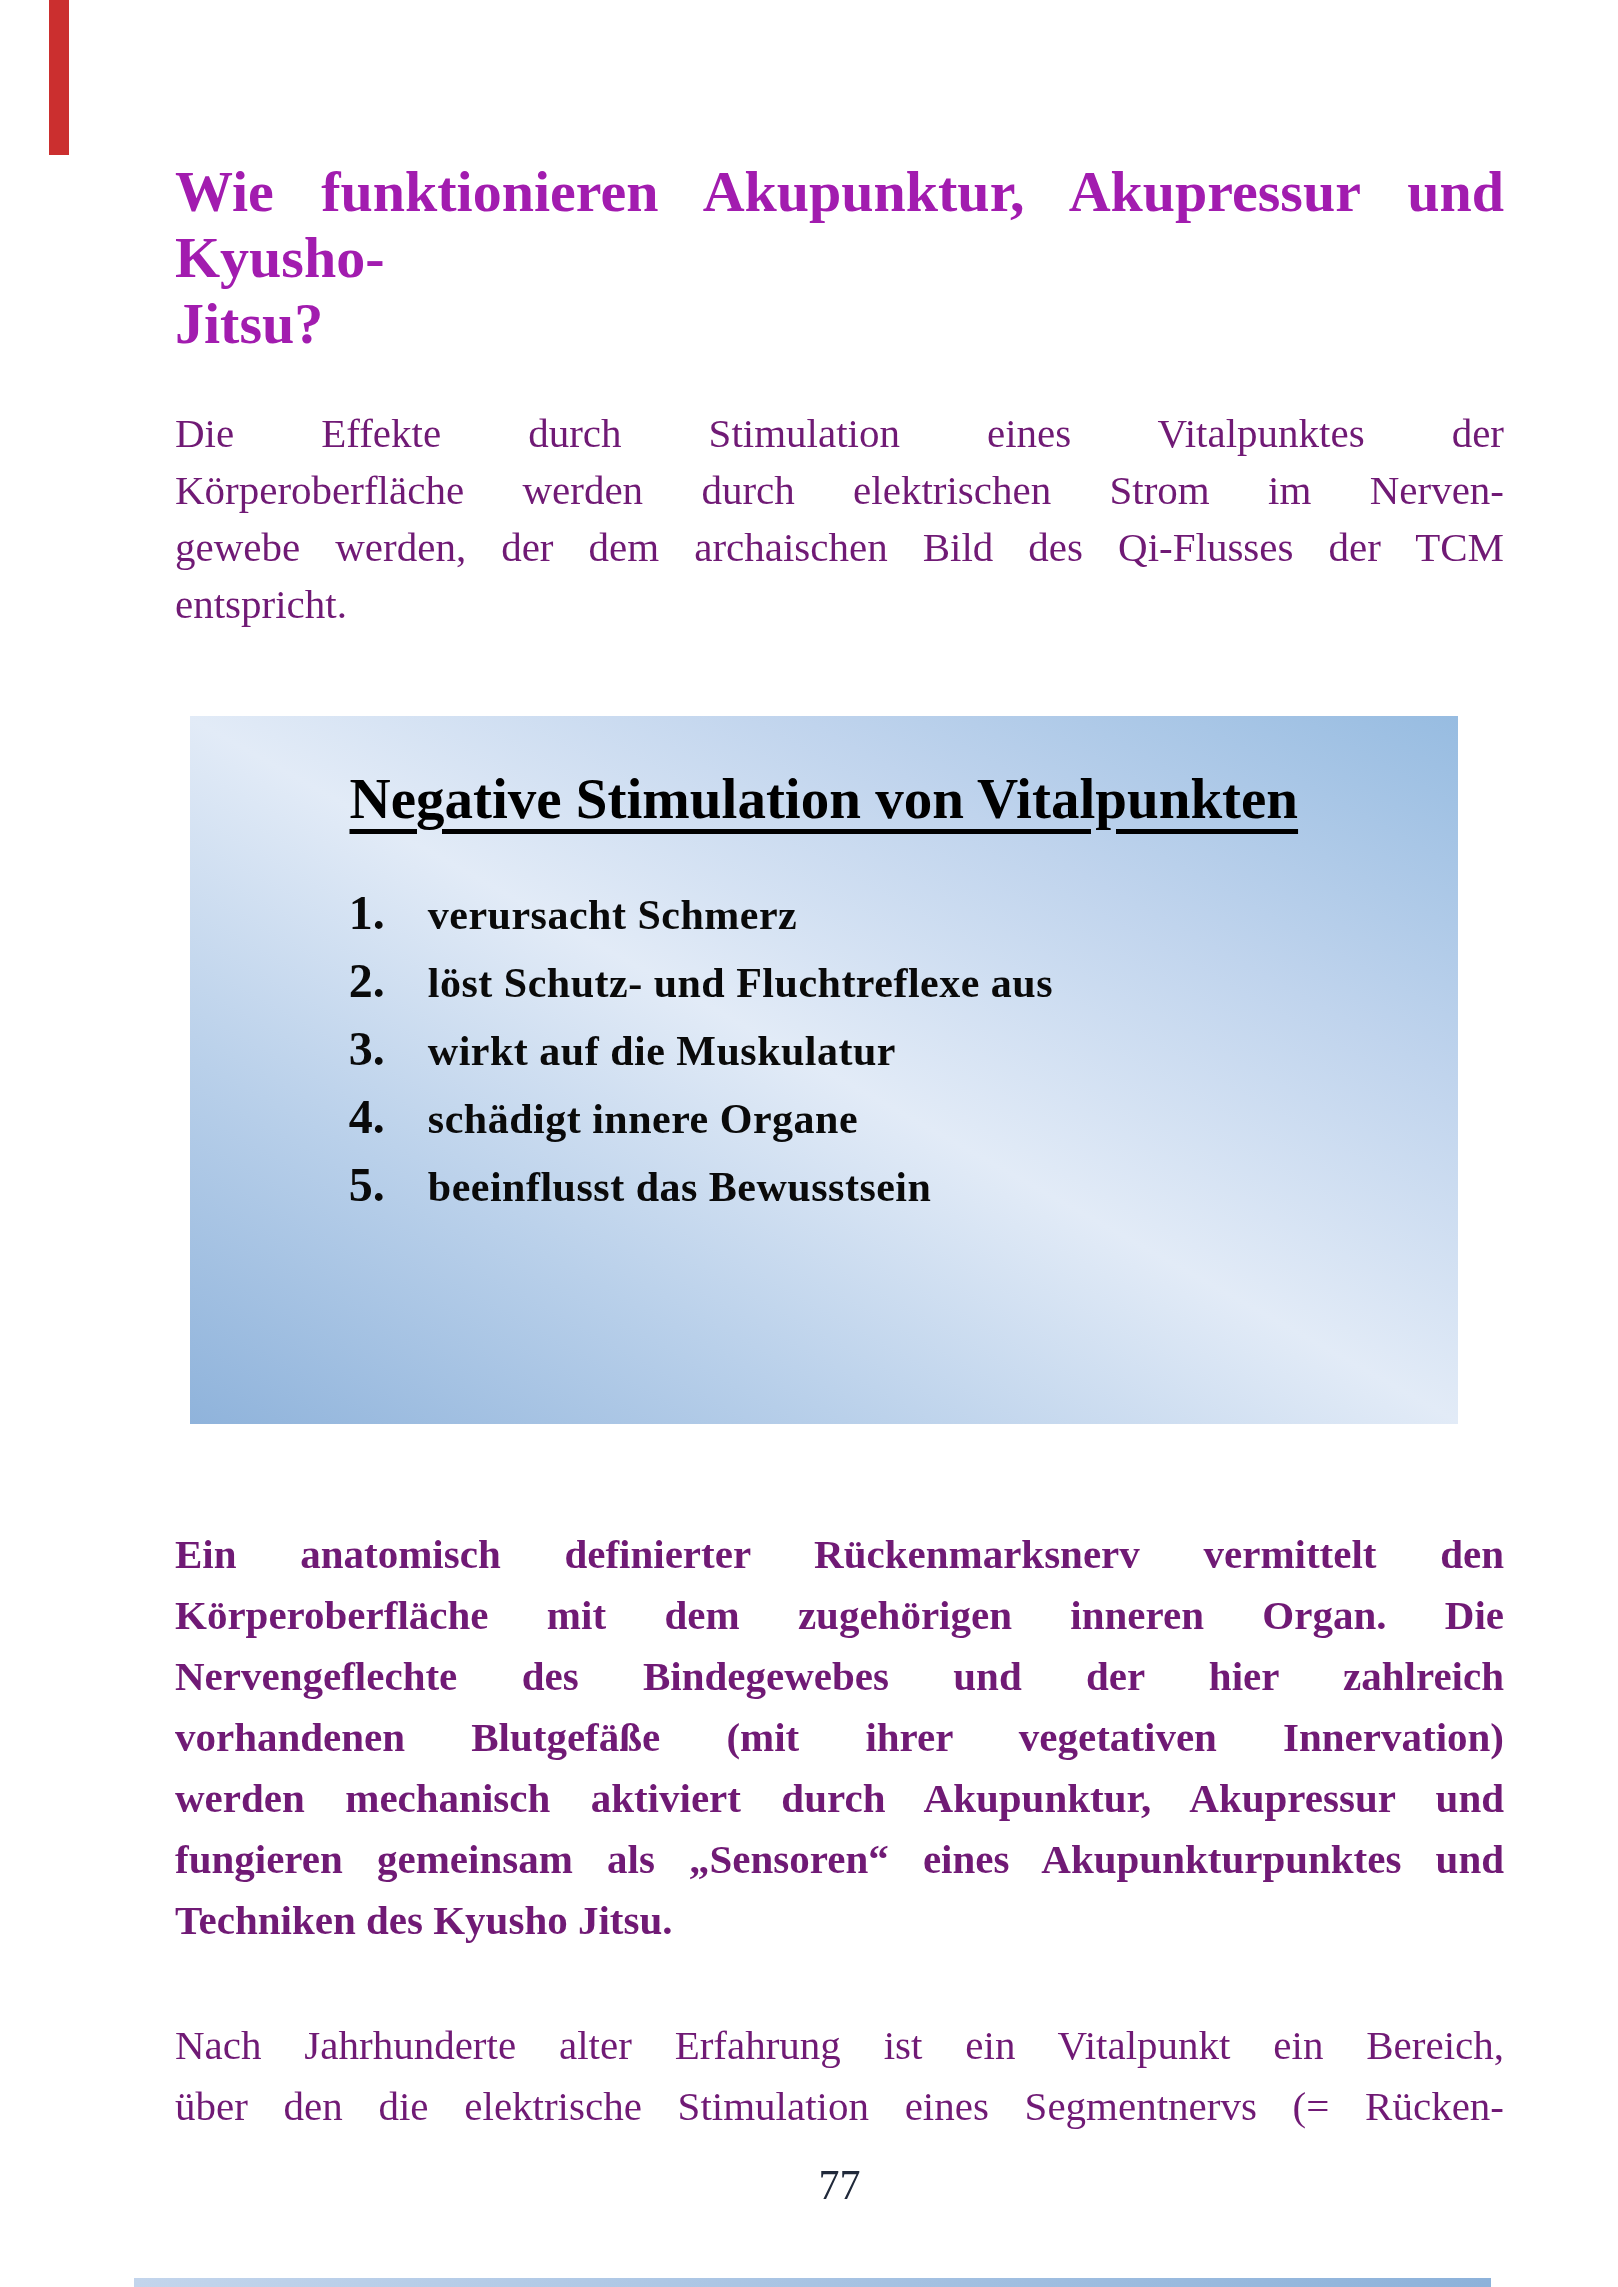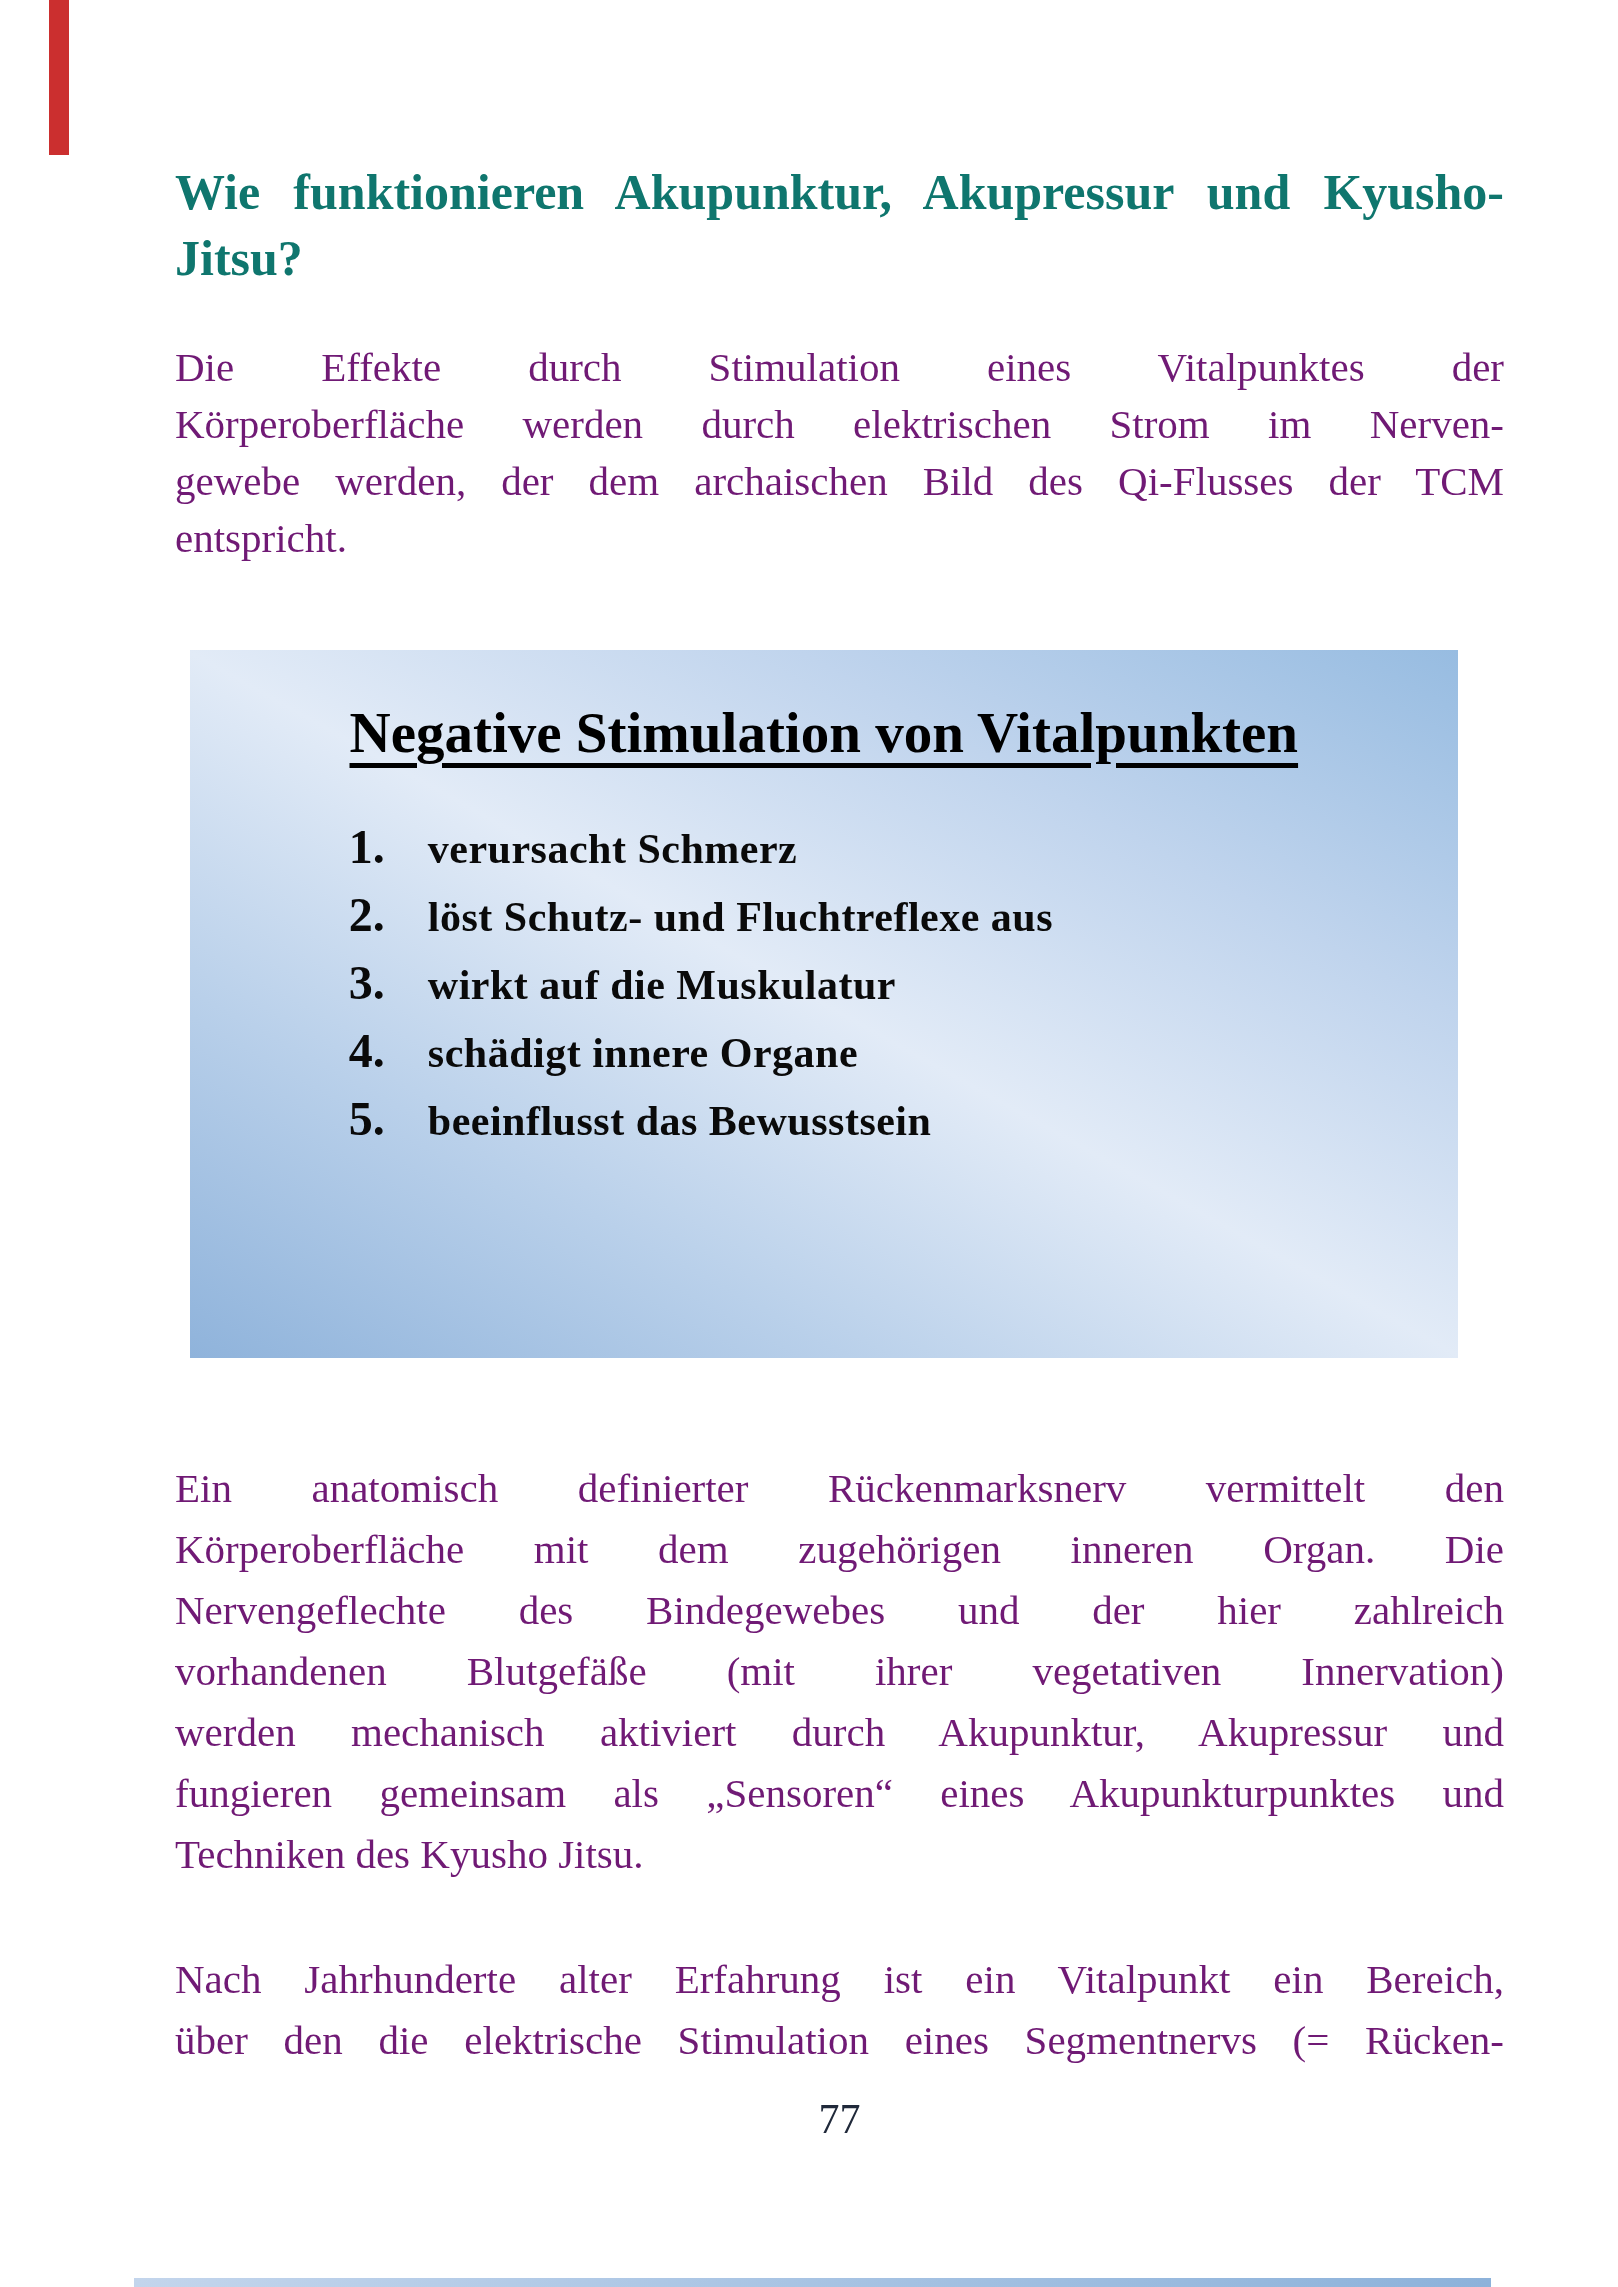--- a/index.html
+++ b/index.html
@@ -24,34 +24,34 @@
     width: 1357px; height: 10px;
     background: linear-gradient(90deg, #c3d5ec 0%, #8db2da 100%);
   }
   .content {
     position: absolute;
     left: 175px; top: 0;
     width: 1329px;
   }
   .page-title {
     margin-top: 159px;
-    font-size: 50px;
+    font-size: 58px;
     font-weight: bold;
     line-height: 66px;
-    color: #0f766e;
+    color: #a21caf;
   }
   .jline { text-align: justify; text-align-last: justify; }
   .lline { text-align: left; }
   .para {
     font-size: 41px;
     line-height: 57px;
     color: #701a75;
   }
   .p1 { margin-top: 48px; }
-  .p2 { margin-top: 100px; line-height: 61px; }
+  .p2 { margin-top: 100px; line-height: 61px; font-weight: bold; }
   .p3 { margin-top: 64px; line-height: 61px; }
   .infobox {
     margin-top: 83px;
     margin-left: 14.8px;
     width: 1268px;
     height: 708px;
     background: linear-gradient(29deg,
       #8fb3db 0%,
       #b9d0ea 26%,
       #e2ebf7 50%,

